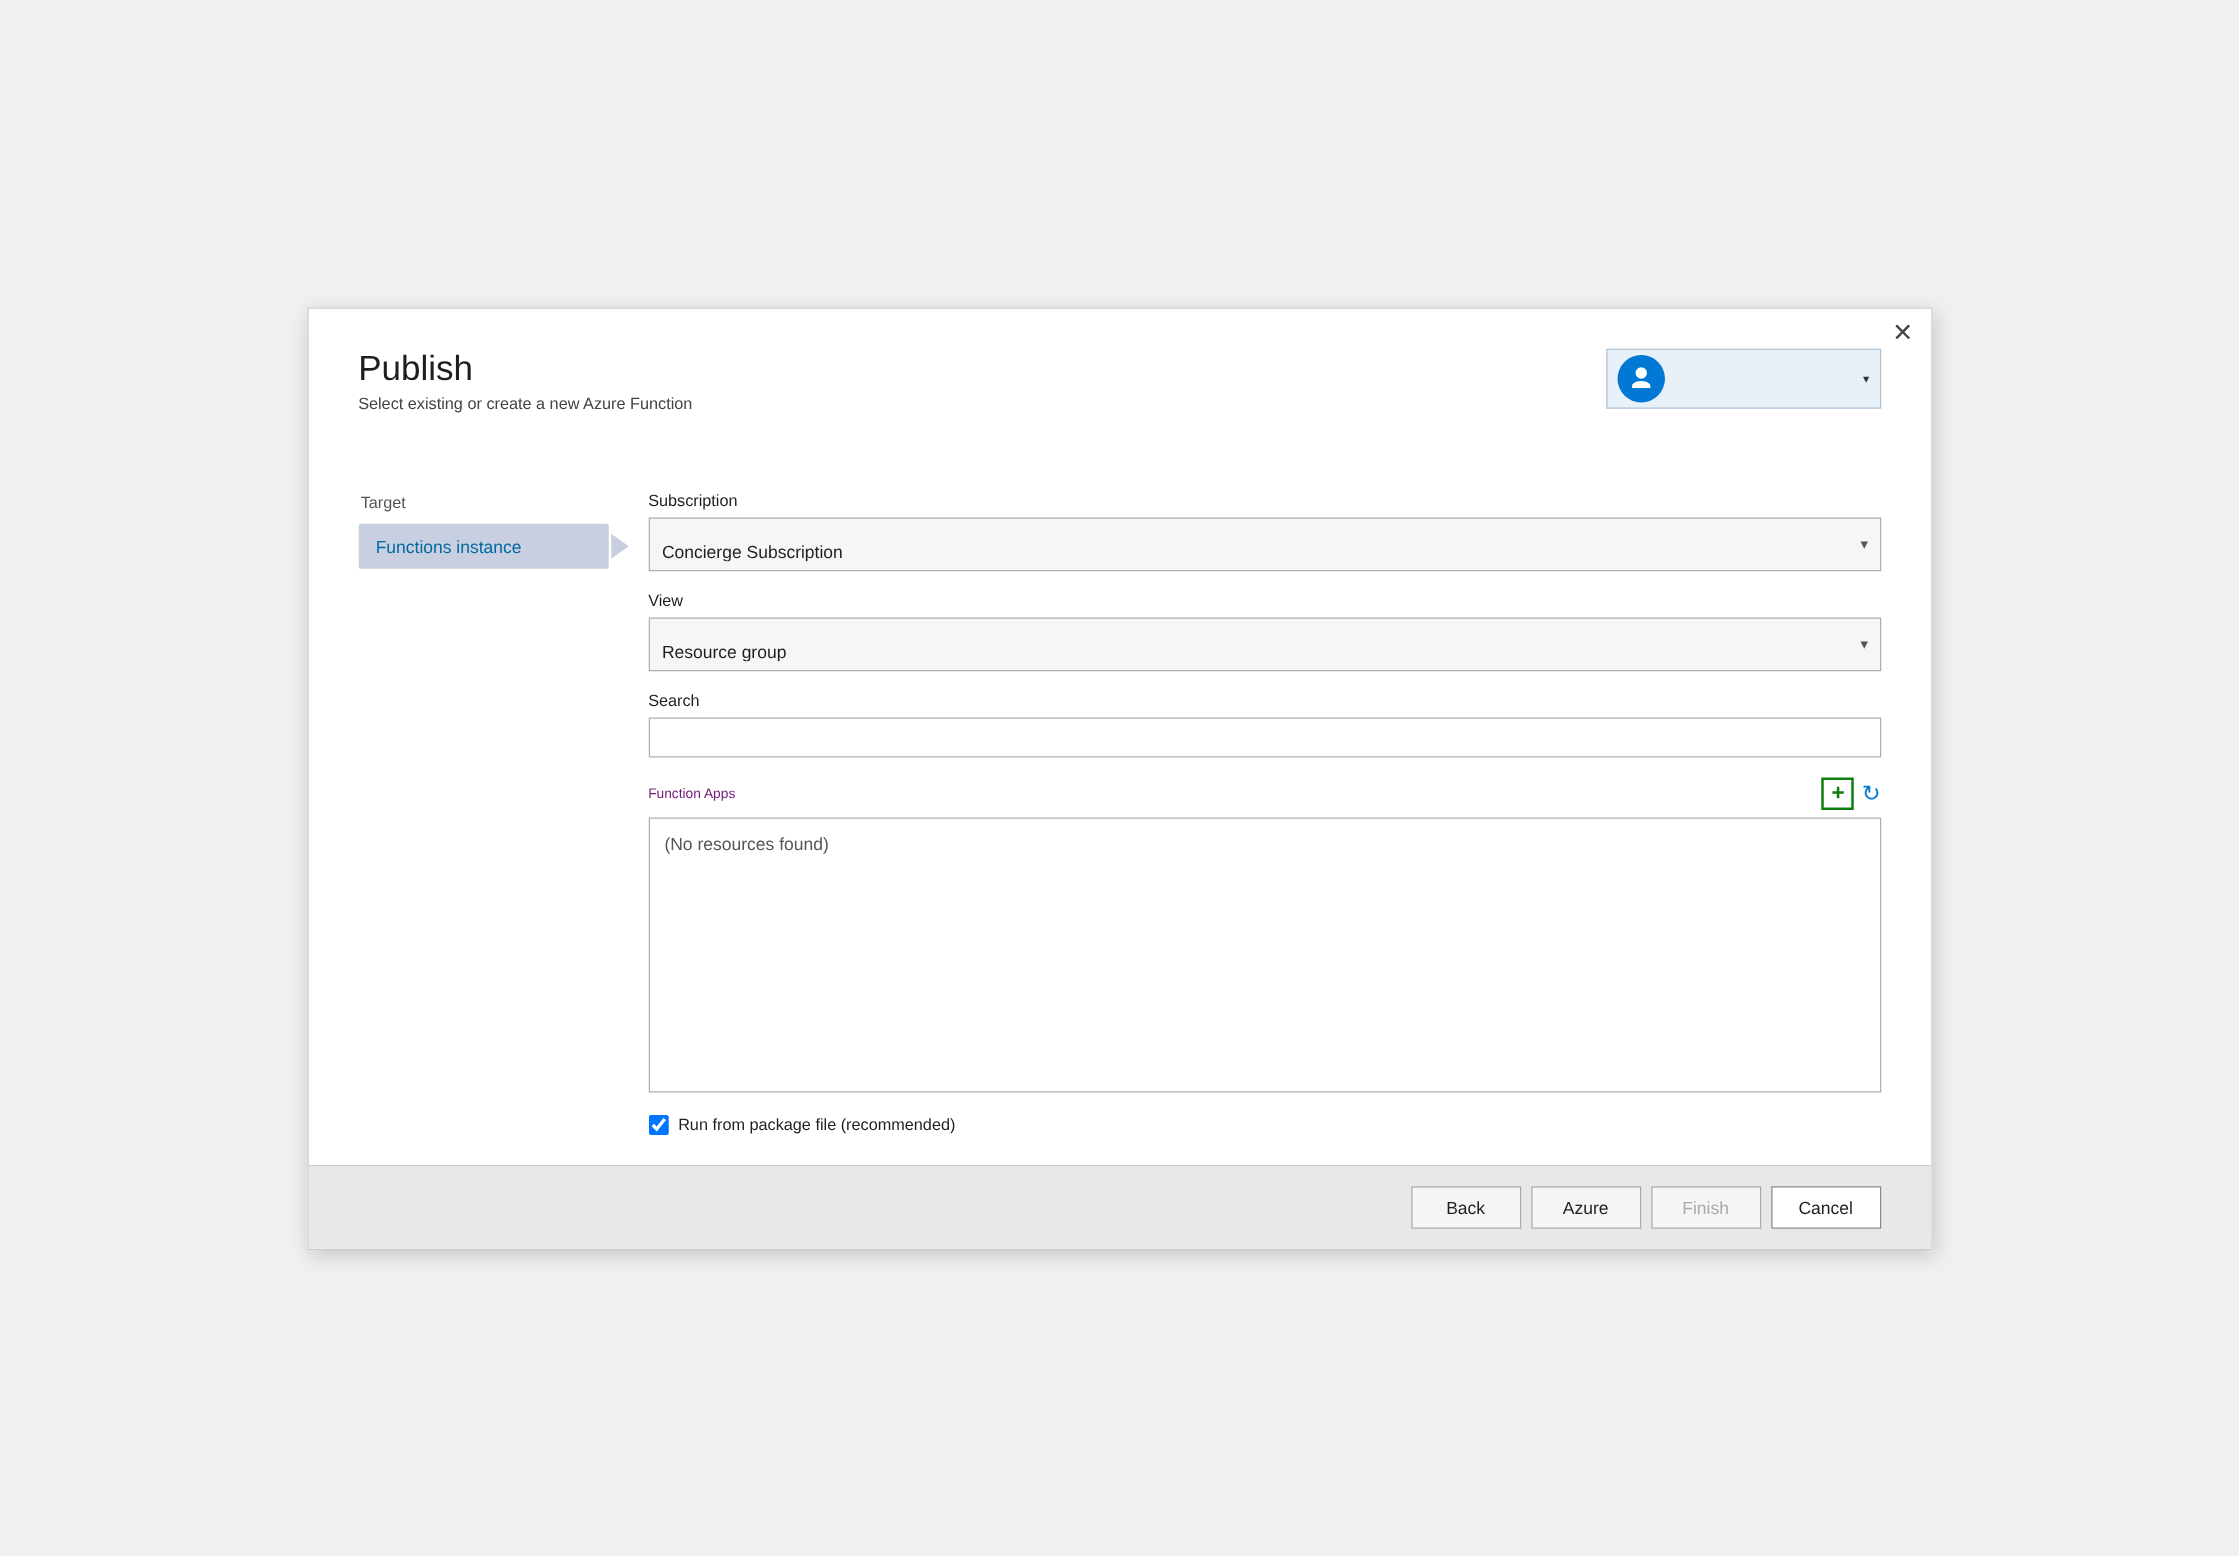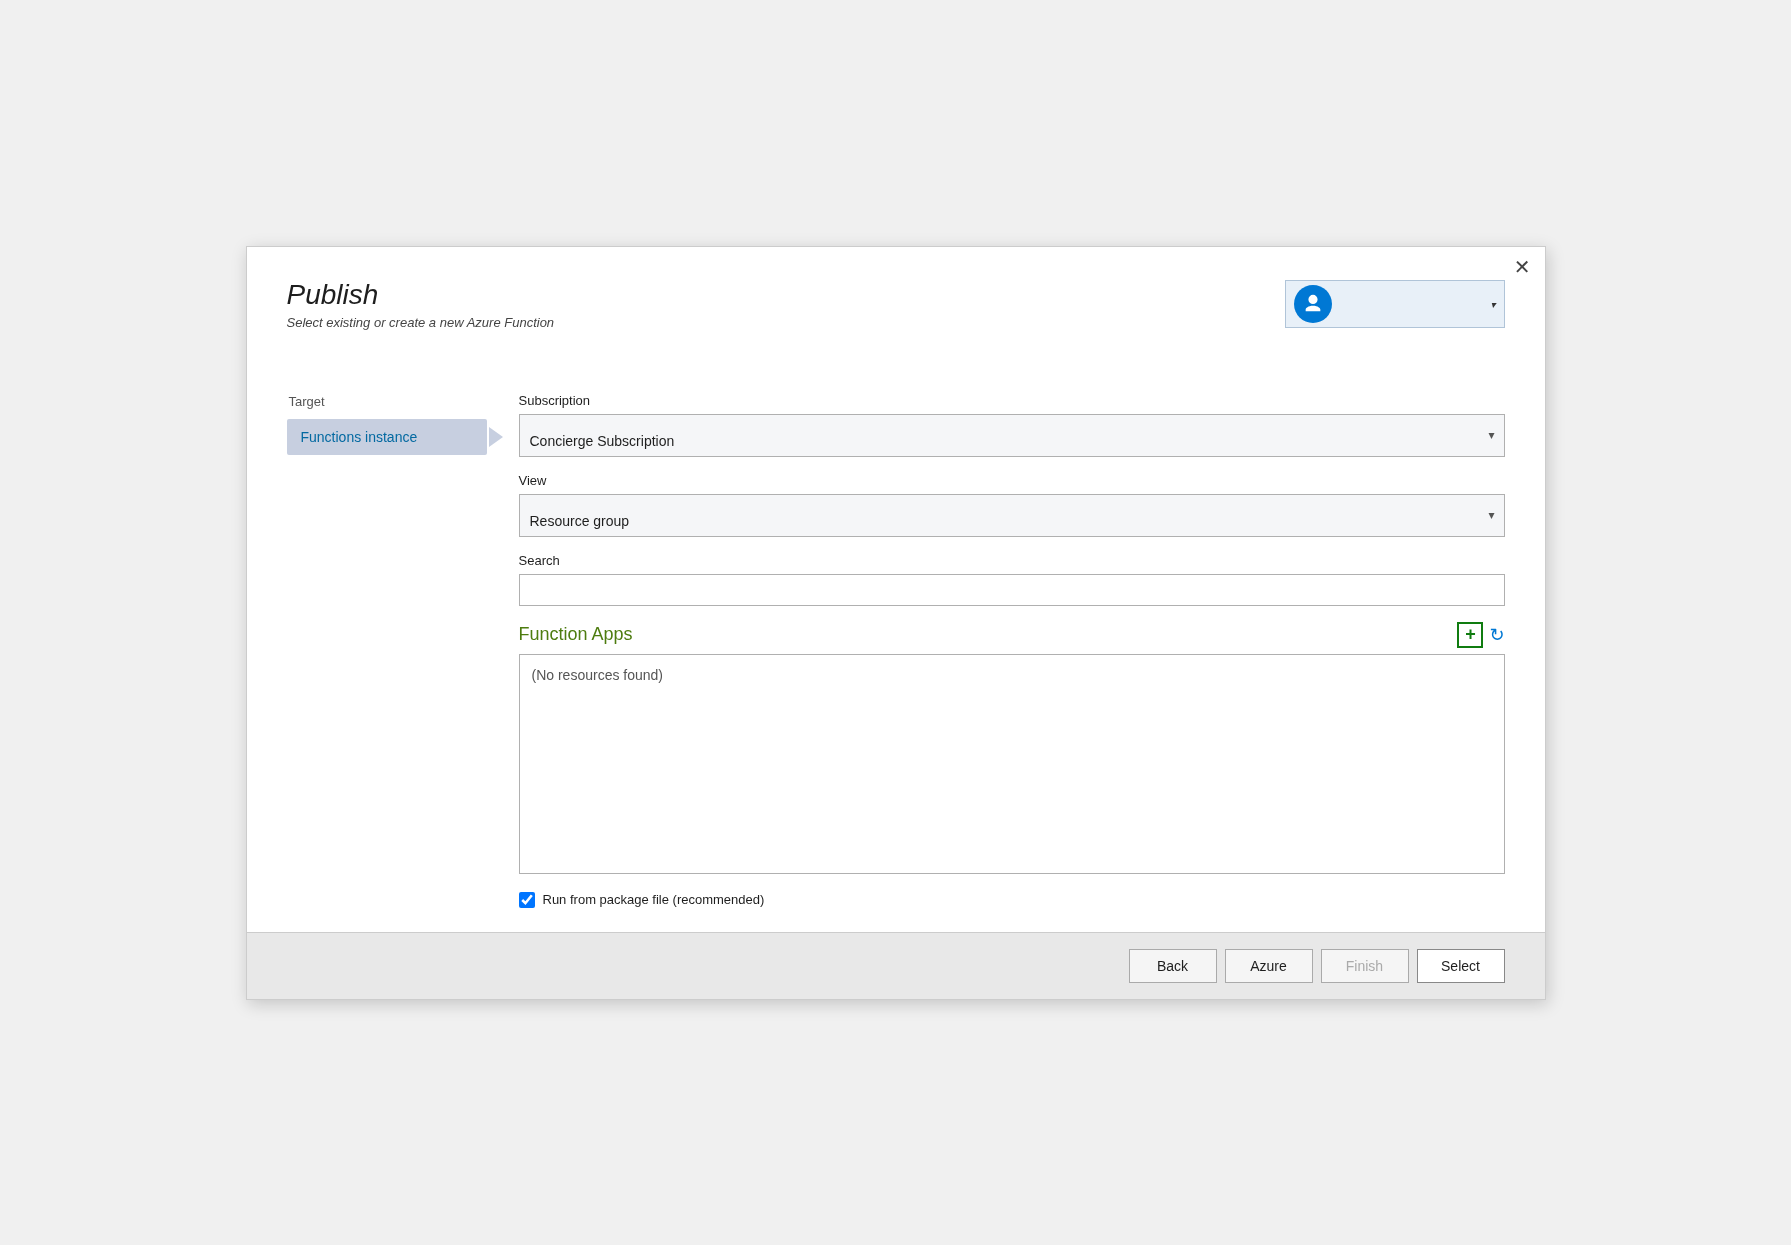--- a/index.html
+++ b/index.html
@@ -31,23 +31,22 @@
       background: none;
       border: none;
       font-size: 20px;
       cursor: pointer;
       color: #444;
       line-height: 1;
     }
     .header-row {
       display: flex;
       justify-content: space-between;
-      align-items: center;
+      align-items: flex-start;
       margin-bottom: 36px;
-      font-style: italic;
     }
     .title-block {}
     .title-block h1 {
       font-size: 28px;
       font-weight: 300;
       color: #1e1e1e;
       margin-bottom: 4px;
     }
     .title-block p {
       font-size: 13px;
@@ -172,22 +171,22 @@
       outline: none;
     }
     .function-apps-header {
       display: flex;
       align-items: center;
       justify-content: space-between;
       margin-top: 16px;
       margin-bottom: 6px;
     }
     .function-apps-label {
-      font-size: 18px;
-      color: #4d7c0f;
+      font-size: 11px;
+      color: #701a75;
     }
     .icon-btn-group {
       display: flex;
       gap: 6px;
       align-items: center;
     }
     .add-icon-btn {
       width: 26px;
       height: 26px;
       border: 2px solid #107c10;
@@ -324,15 +323,15 @@
           <label for="run-pkg">Run from package file (recommended)</label>
         </div>
       </div>
     </div>
   </div>
 
   <div class="dialog-footer">
     <button class="footer-btn">Back</button>
     <button class="footer-btn">Azure</button>
     <button class="footer-btn" disabled="">Finish</button>
-    <button class="footer-btn primary">Select</button>
+    <button class="footer-btn primary">Cancel</button>
   </div>
 </div>
 
 </body></html>

